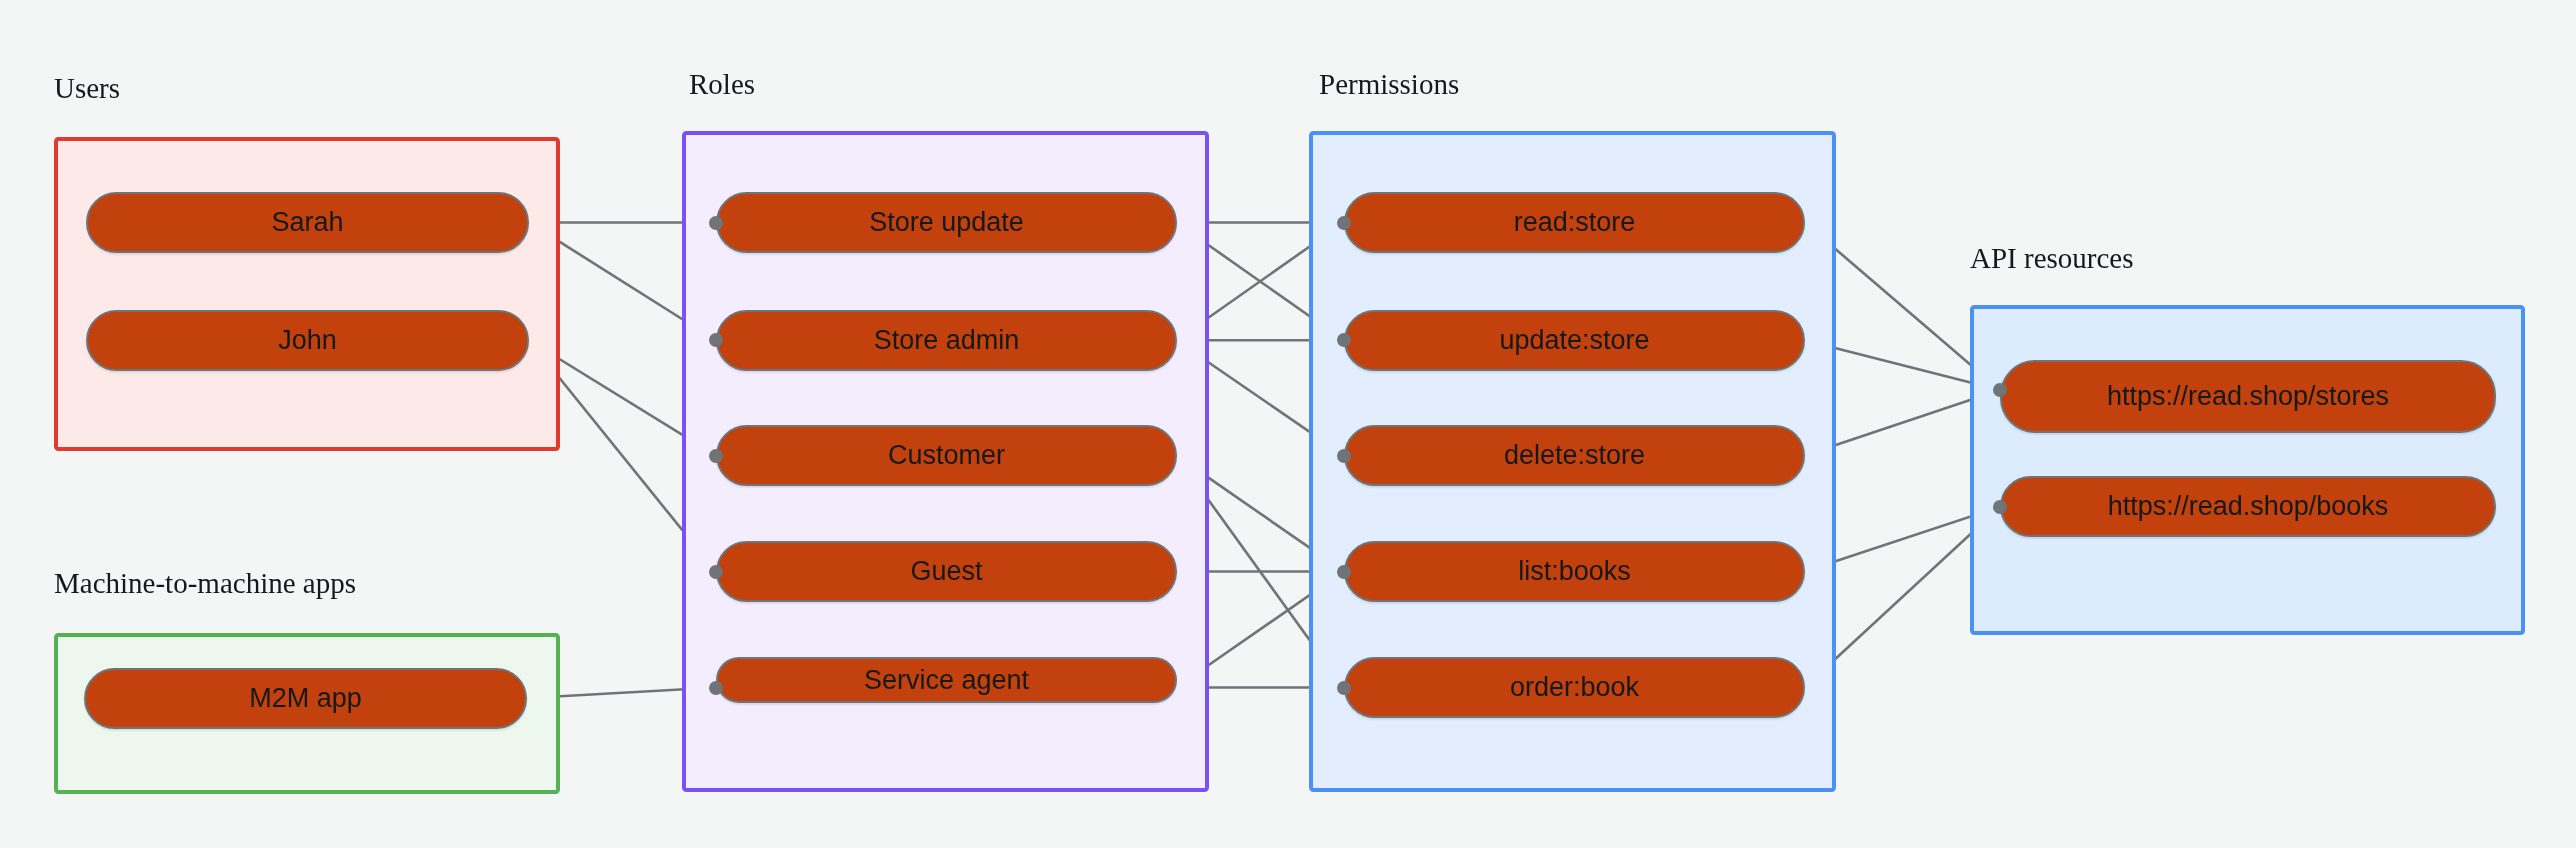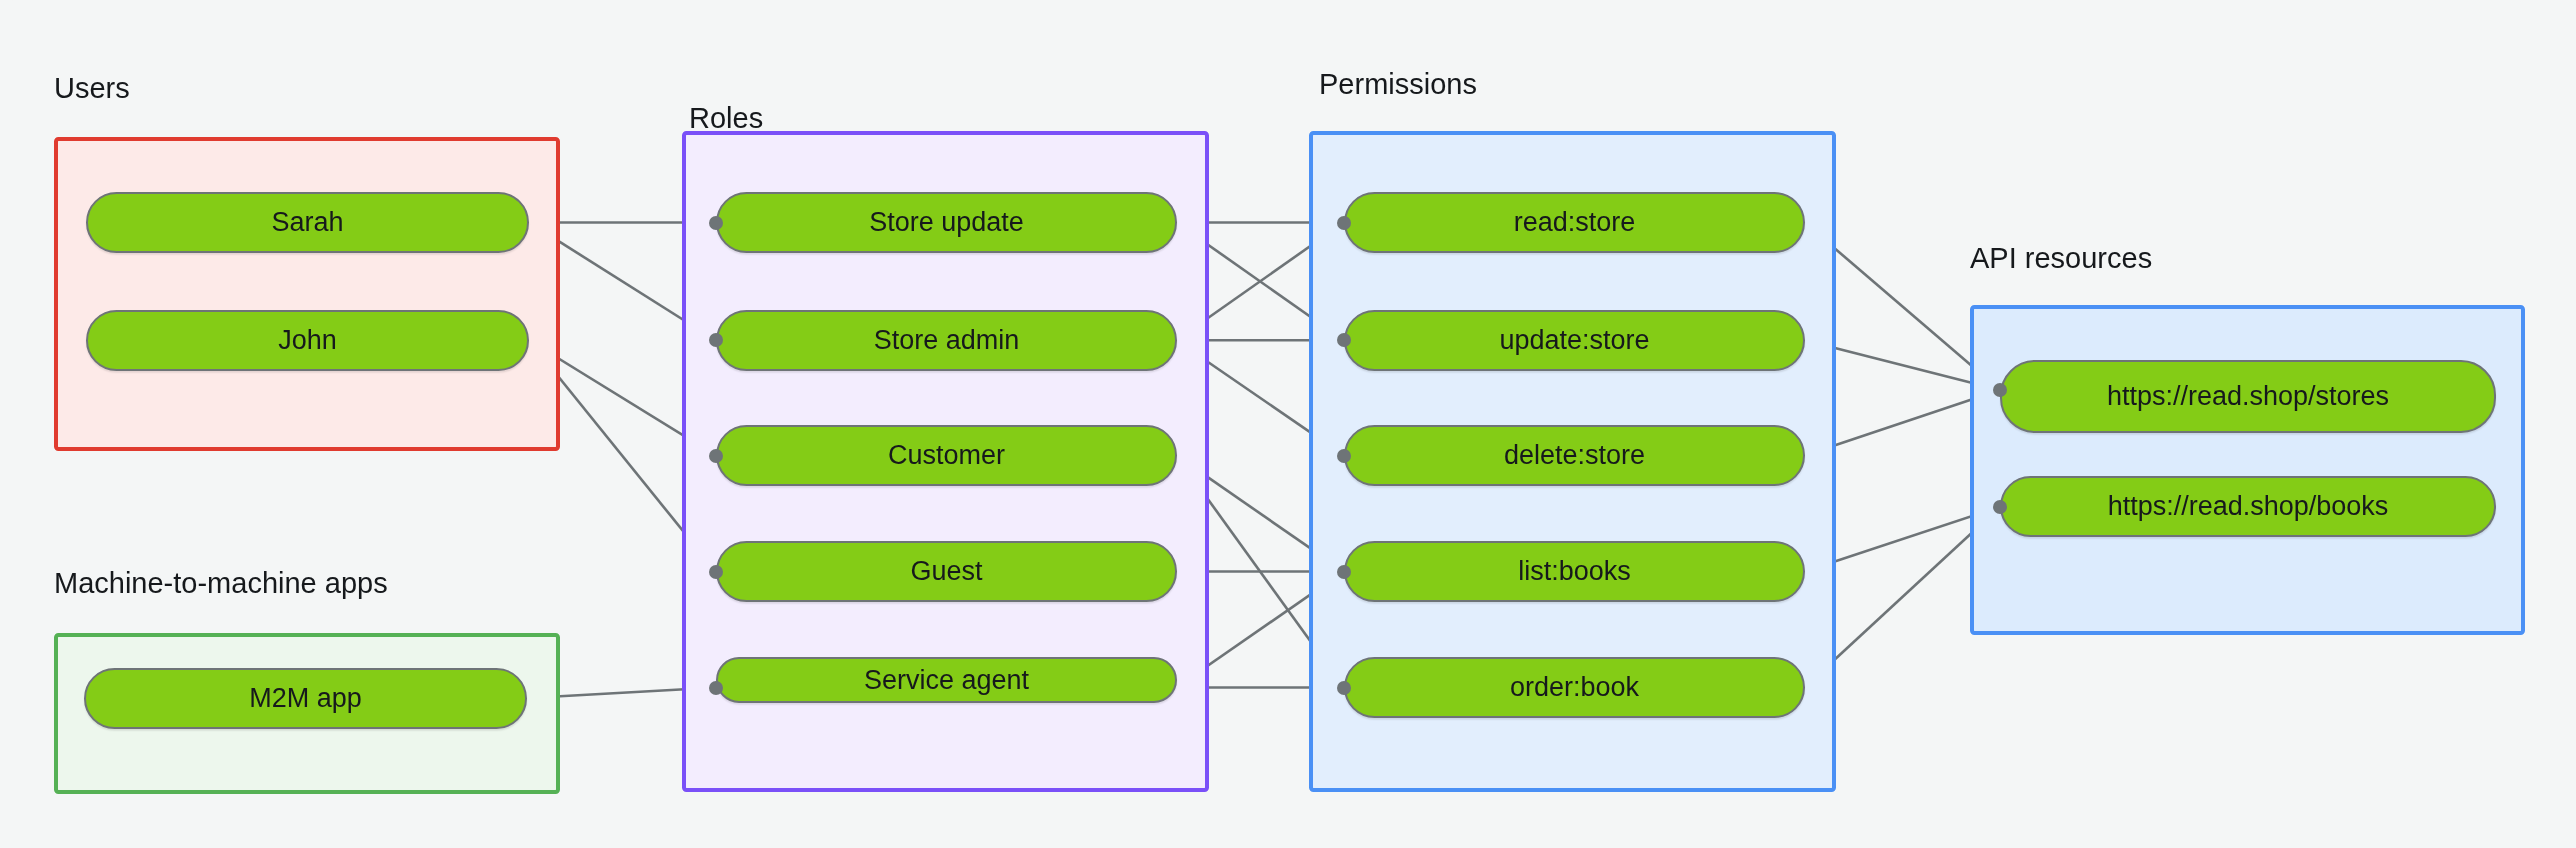--- a/index.html
+++ b/index.html
@@ -21,36 +21,36 @@
     left: 0; top: 0;
     width: 2576px;
     height: 848px;
     pointer-events: none;
     z-index: 1;
   }
   .grp-label {
     position: absolute;
     font-size: 29px;
     color: #16191c;
-    font-family: Liberation Sans, sans-serif;
+    font-family: Liberation Serif, serif;
     white-space: nowrap;
     z-index: 3;
   }
   .grp-box {
     position: absolute;
     border-style: solid;
     border-width: 4.4px;
     border-radius: 4.4px;
     box-sizing: border-box;
     z-index: 2;
   }
   .node {
     position: absolute;
     box-sizing: border-box;
-    background: #84cc16;
+    background: #c2410c;
     border: 2.6px solid #6e7477;
     border-radius: 35px;
     display: flex;
     align-items: center;
     justify-content: center;
     font-size: 27px;
     color: #16191c;
     font-family: "Liberation Sans", sans-serif;
     white-space: nowrap;
     z-index: 4;
@@ -98,21 +98,21 @@
   <div id="groups-layer">
       <div class="grp-box" style="left: 54px; top: 137px; width: 506px; height: 314px; border-color: rgb(224, 59, 47); background: rgb(253, 234, 232);"></div>
       <div class="grp-box" style="left: 54px; top: 633px; width: 506px; height: 161px; border-color: rgb(85, 177, 85); background: rgb(237, 247, 237);"></div>
       <div class="grp-box" style="left: 682px; top: 131px; width: 527px; height: 661px; border-color: rgb(122, 80, 248); background: rgb(243, 237, 254);"></div>
       <div class="grp-box" style="left: 1309px; top: 131px; width: 527px; height: 661px; border-color: rgb(74, 144, 245); background: rgb(226, 238, 253);"></div>
       <div class="grp-box" style="left: 1970px; top: 305px; width: 555px; height: 330px; border-color: rgb(74, 144, 245); background: rgb(220, 235, 253);"></div>
     </div>
   <div id="labels-layer">
       <div class="grp-label" style="left: 54px; top: 72px;">Users</div>
       <div class="grp-label" style="left: 54px; top: 567px;">Machine-to-machine apps</div>
-      <div class="grp-label" style="left: 689px; top: 68px; margin-top: 34px;">Roles</div>
+      <div class="grp-label" style="left: 689px; top: 68px;">Roles</div>
       <div class="grp-label" style="left: 1319px; top: 68px;">Permissions</div>
       <div class="grp-label" style="left: 1970px; top: 242px;">API resources</div>
     </div>
   <div id="nodes-layer">
       <div class="node" style="left: 86px; top: 192px; width: 443px; height: 61px;">Sarah</div>
       <div class="node" style="left: 86px; top: 310px; width: 443px; height: 61px;">John</div>
       <div class="node" style="left: 84px; top: 668px; width: 443px; height: 61px;">M2M app</div>
       <div class="node" style="left: 716px; top: 192px; width: 461px; height: 61px;">Store update</div>
       <div class="node" style="left: 716px; top: 310px; width: 461px; height: 61px;">Store admin</div>
       <div class="node" style="left: 716px; top: 425px; width: 461px; height: 61px;">Customer</div>

